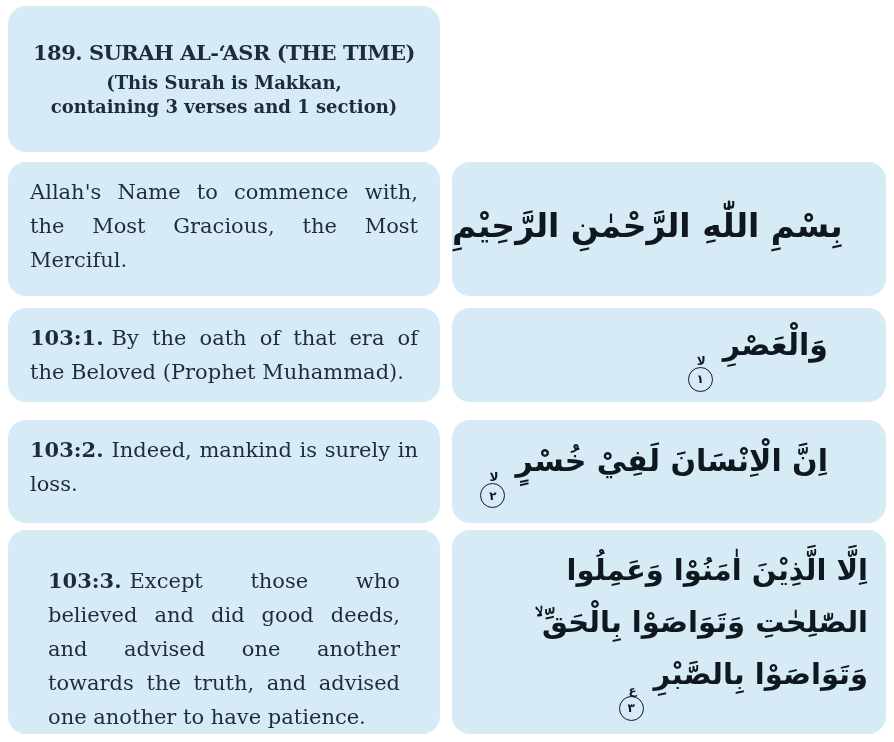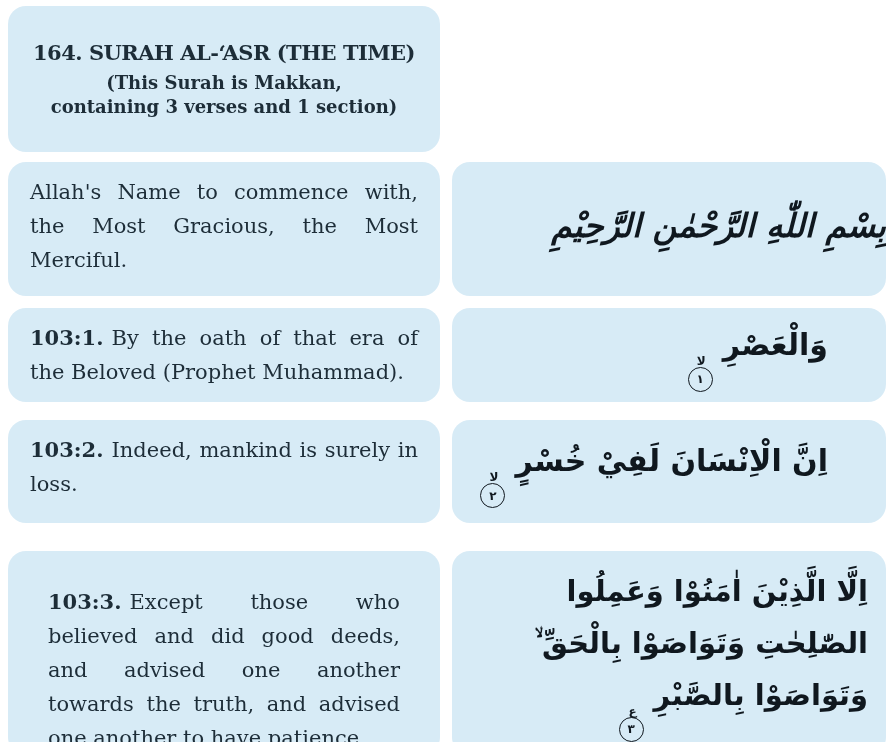--- a/index.html
+++ b/index.html
@@ -43,21 +43,21 @@
     color: #10181f;
     display: flex;
     flex-direction: column;
     justify-content: center;
   }
 
   
   .row-1 { height: 146px; margin-bottom: 10px; }
   .row-2 { height: 134px; margin-bottom: 12px; }
   .row-3 { height: 94px;  margin-bottom: 18px; }
-  .row-4 { height: 103px; margin-bottom: 28px; }
+  .row-4 { height: 103px; margin-bottom: 7px; }
   .row-5 { height: 204px; }
 
   
   .header-en {
     display: flex;
     flex-direction: column;
     justify-content: center;
     text-align: center;
     padding: 10px 16px;
   }
@@ -92,24 +92,23 @@
     margin-bottom: 18px;
   }
   .ar-header-line2 {
     display: flex;
     justify-content: space-between;
     font-size: 28px;
     padding: 0 58px 0 52px;
   }
 
   .bismillah-ar {
-    text-align: right;
+    text-align: left;
     font-size: 33px;
     padding-bottom: 8px;
-    font-style: italic;
   }
 
   .ar-verse {
     text-align: right;
     font-size: 30px;
     line-height: 52px;
     padding: 0 58px 0 20px;
   }
   .ar-verse.long { padding: 0 18px 0 16px; font-size: 29px; }
 
@@ -139,21 +138,21 @@
   }
 </style>
 </head>
 <body>
 
 <div class="page">
   <div class="grid">
 
     <section class="row row-1">
       <div class="box en-box header-en">
-        <div class="surah-title">164. SURAH AL-‘ASR (THE TIME)</div>
+        <div class="surah-title">189. SURAH AL-‘ASR (THE TIME)</div>
         <div class="surah-subtitle">(This Surah is Makkan, containing 3 verses and 1 section)</div>
       </div>
     </section>
 
     <section class="row row-2">
       <div class="box en-box">
         <p class="en-text" style="margin:0;">Allah's Name to commence with, the Most Gracious, the Most Merciful.</p>
       </div>
       <div class="box ar-box">
         <div class="bismillah-ar">بِسْمِ اللّٰهِ الرَّحْمٰنِ الرَّحِيْمِ</div>

